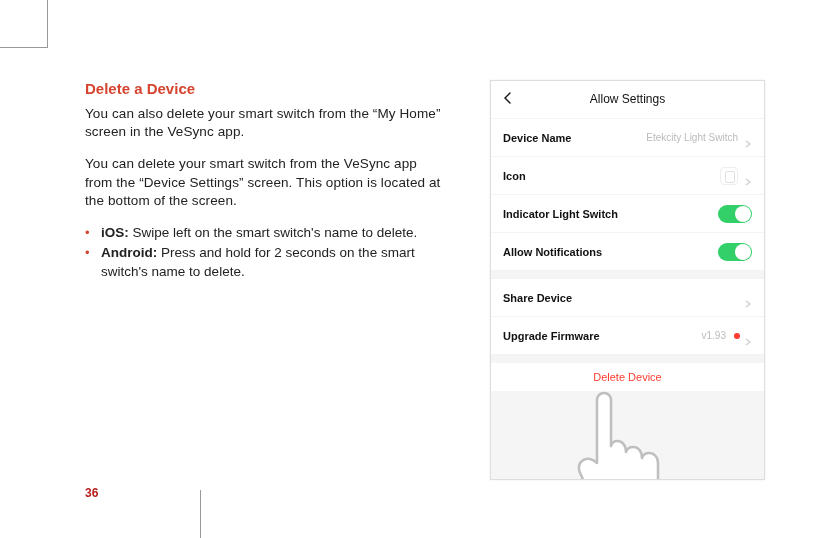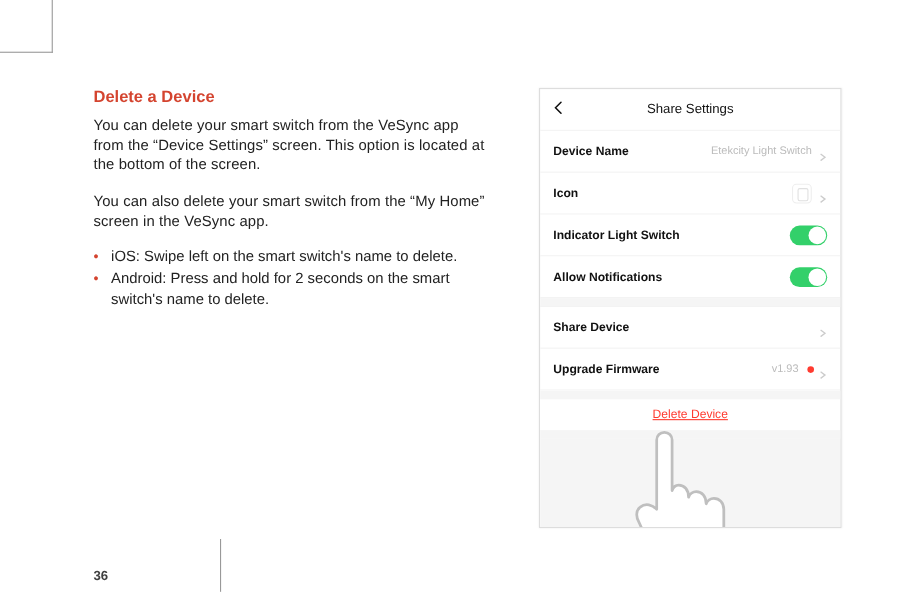--- a/index.html
+++ b/index.html
@@ -10,78 +10,78 @@
   .corner-bot { position: absolute; left: 200px; bottom: 0; width: 1px; height: 48px; background: #999; }
 
   .page { position: absolute; left: 85px; top: 80px; width: 680px; }
 
   .leftcol { float: left; width: 360px; }
   .heading { font-size: 15px; font-weight: 700; color: #d4442f; margin-bottom: 8px; }
   .para { font-size: 13.5px; line-height: 1.35; color: #222; margin-bottom: 14px; font-weight: 400; letter-spacing: 0.1px; }
   ul.bullets { list-style: none; padding: 0; }
   ul.bullets li { position: relative; padding-left: 16px; font-size: 13.5px; line-height: 1.35; color: #222; margin-bottom: 2px; }
   ul.bullets li::before { content: "•"; position: absolute; left: 0; top: 0; color: #d4442f; font-size: 13px; }
-  .b { font-weight: 400; }
+  .b { font-weight: 700; }
 
   .phone { float: right; width: 275px; height: 400px; border: 1px solid #ddd; background: #fff; box-shadow: 0 0 2px rgba(0,0,0,0.08); position: relative; overflow: hidden; }
   .p-header { height: 38px; border-bottom: 1px solid #f3f3f3; position: relative; text-align: center; }
   .p-header .back { position: absolute; left: 10px; top: 10px; width: 14px; height: 14px; }
   .p-title { display: inline-block; margin-top: 11px; font-size: 12px; color: #111; }
   .row { display: flex; align-items: center; height: 38px; border-bottom: 1px solid #f3f3f3; padding: 0 12px; }
   .row .label { font-size: 11px; color: #111; flex: 1; font-weight: bold; }
   .row .value { font-size: 10px; color: #bbb; margin-right: 6px; text-align: right; }
   .row .chev { width: 8px; height: 8px; }
   .gap { height: 8px; background: #f5f5f5; border-bottom: 1px solid #f3f3f3; }
   .toggle { width: 34px; height: 18px; border-radius: 18px; background: #33d06a; position: relative; }
   .toggle::after { content: ""; position: absolute; right: 1px; top: 1px; width: 16px; height: 16px; border-radius: 50%; background: #fff; }
   .iconph { width: 18px; height: 18px; border: 1px solid #eee; border-radius: 4px; margin-right: 6px; position: relative; }
   .iconph::after { content:""; position:absolute; left:4px; top:3px; width:8px; height:10px; border:1px solid #e0e0e0; border-radius:2px; }
   .reddot { width: 6px; height: 6px; border-radius: 50%; background: #ff3b30; margin: 0 4px 0 2px; }
 
   .delete-block { background: #fff; border-top: 8px solid #f5f5f5; border-bottom: 8px solid #f5f5f5; height: 44px; display: flex; align-items: center; justify-content: center; }
-  .delete-block span { font-size: 11px; color: #ff3b30; text-decoration: underline; }
+  .delete-block span { font-size: 11px; color: #ff3b30; }
   .below { background: #f5f5f5; height: 140px; position: relative; }
 
   .hand { position: absolute; left: 55px; bottom: -6px; width: 120px; height: 160px; }
 
-  .pagenum { position: absolute; left: 85px; bottom: 8px; font-size: 12px; font-weight: 700; color: #404040; }
+  .pagenum { position: absolute; left: 85px; bottom: 38px; font-size: 12px; font-weight: 700; color: #b91c1c; }
 </style>
 </head>
 <body>
 
 <div class="corner-top">
   <div class="v"></div>
     <div class="h"></div>
 </div>
 <div class="corner-bot"></div>
 
 <div class="page">
 
   <div class="leftcol">
     <div class="heading">Delete a Device</div>
+    <p class="para">You can also delete your smart switch from the “My Home” screen in the VeSync app.</p>
     <p class="para">You can delete your smart switch from the VeSync app from the “Device Settings” screen. This option is located at the bottom of the screen.</p>
-    <p class="para">You can also delete your smart switch from the “My Home” screen in the VeSync app.</p>
     <ul class="bullets">
       <li>
         <span class="b">iOS:</span><span> Swipe left on the smart switch's name to delete.</span>
       </li>
       <li>
         <span class="b">Android:</span><span> Press and hold for 2 seconds on the smart switch's name to delete.</span>
       </li>
     </ul>
   </div>
 
   <div class="phone">
     <div class="p-header">
       <span class="back">
         <svg viewBox="0 0 14 14">
             <path d="M9 2 L4 7 L9 12" stroke="#111" stroke-width="1.4" fill="none" stroke-linecap="round"></path>
           </svg>
       </span>
-      <span class="p-title">Share Settings</span>
+      <span class="p-title">Allow Settings</span>
     </div>
 
     <div class="row">
       <span class="label">Device Name</span>
       <span class="value">Etekcity Light Switch</span>
       <span class="chev"><svg viewBox="0 0 8 8">
             <path d="M2 1 L6 4 L2 7" stroke="#ccc" stroke-width="1.2" fill="none"></path>
           </svg></span>
     </div>
 

